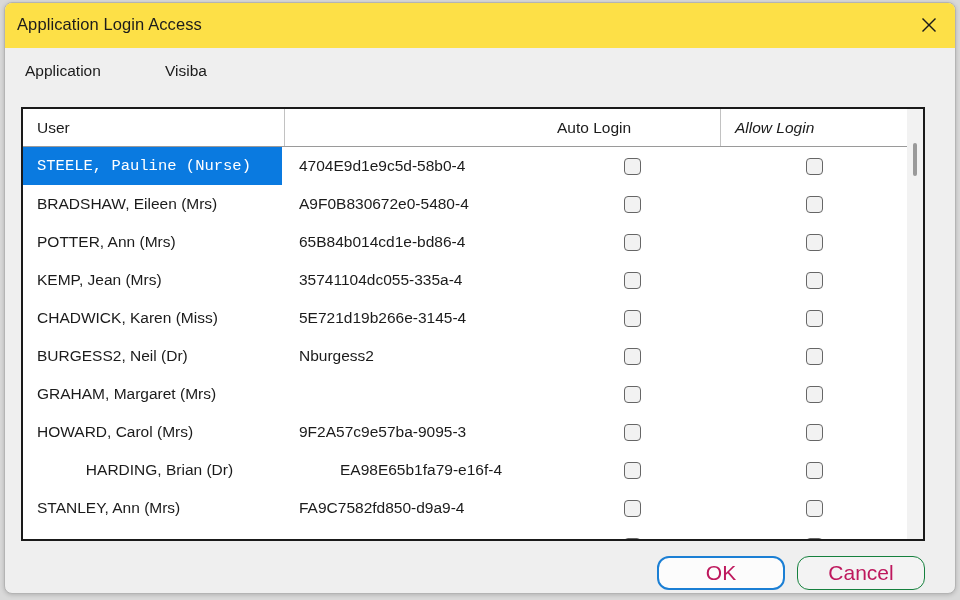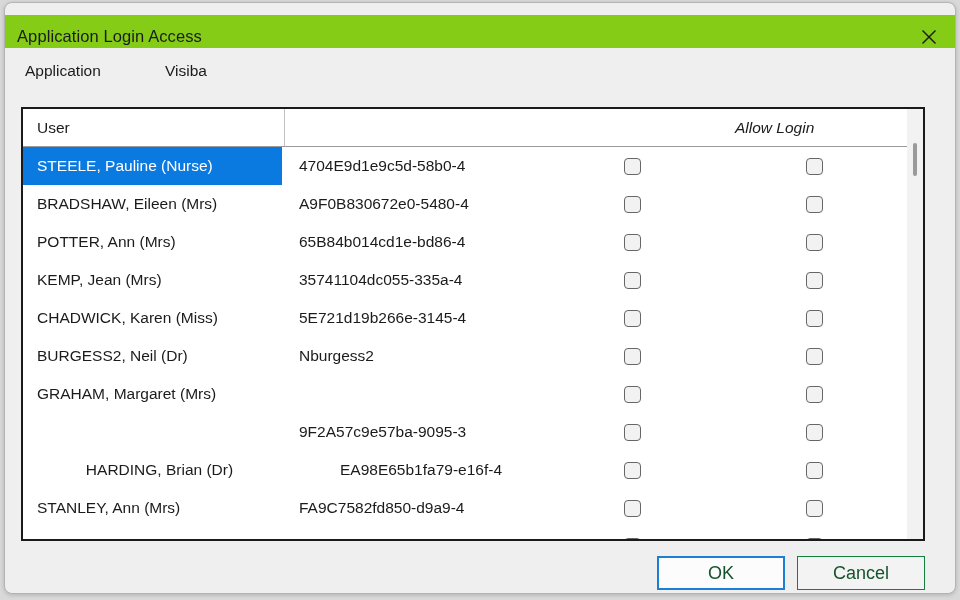--- a/index.html
+++ b/index.html
@@ -21,24 +21,24 @@
     height: 592px;
     background: #efefef;
     border: 1px solid #b4b4b4;
     border-radius: 8px;
     box-sizing: border-box;
     box-shadow: 0 1px 4px rgba(0,0,0,0.18);
     overflow: hidden;
   }
   .titlebar {
     position: absolute;
-    left: 0; top: 12px;
+    left: 0; top: 0;
     width: 100%;
     height: 45px;
-    background: #84cc16;
+    background: #fde047;
     box-sizing: border-box;
     text-align: center;
   }
   .title-text {
     position: absolute;
     left: 12px;
     top: 12px;
     font-size: 16.5px;
     color: #1c1c1c;
     letter-spacing: .1px;
@@ -144,20 +144,21 @@
     color: #1b1b1b;
     padding-left: 14px;
     box-sizing: border-box;
     white-space: nowrap;
     overflow: hidden;
     cursor: default;
   }
   .row.selected .cell-user {
     background: #0a7ae0;
     color: #ffffff;
+    font-family: Liberation Mono, monospace;
   }
   .cell-login {
     position: absolute;
     left: 262px; top: 0;
     width: 258px;
     height: 38px;
     line-height: 38px;
     font-size: 15.5px;
     color: #1b1b1b;
     padding-left: 14px;
@@ -202,24 +203,24 @@
     height: 33px;
     background: #9a9a9a;
     border-radius: 2px;
     cursor: default;
   }
 
   .btn {
     position: absolute;
     top: 553px;
     height: 34px;
-    border-radius: 0;
+    border-radius: 12px;
     background: #fdfdfd;
-    font-size: 18px;
-    color: #14532d;
+    font-size: 21px;
+    color: #be185d;
     display: flex;
     align-items: center;
     justify-content: center;
     box-sizing: border-box;
     cursor: default;
   }
   .btn.ok {
     left: 652px;
     width: 128px;
     border: 2px solid #1b7fd4;
@@ -249,20 +250,21 @@
 
   <div class="menubar">
     <div class="menu-item m0">Application</div>
     <div class="menu-item m1">Visiba</div>
   </div>
 
   <div class="grid-frame">
     <div class="grid-inner">
       <div class="header-row">
         <div class="hcell c0">User</div>
+        <div class="hcell c2">Auto Login</div>
         <div class="hcell c3">Allow Login</div>
       </div>
       <div class="rows" id="rows-container">
           <div class="row selected" style="top: 0px;">
             <div class="cell-user">STEELE, Pauline (Nurse)</div>
             <div class="cell-login">4704E9d1e9c5d-58b0-4</div>
             <div class="cell-check k0">
               <div class="cbox"></div>
             </div>
             <div class="cell-check k1">
@@ -322,20 +324,21 @@
           <div class="row" style="top: 228px;">
             <div class="cell-user">GRAHAM, Margaret (Mrs)</div>
             <div class="cell-check k0">
               <div class="cbox"></div>
             </div>
             <div class="cell-check k1">
               <div class="cbox"></div>
             </div>
           </div>
           <div class="row" style="top: 266px;">
+            <div class="cell-user">HOWARD, Carol (Mrs)</div>
             <div class="cell-login">9F2A57c9e57ba-9095-3</div>
             <div class="cell-check k0">
               <div class="cbox"></div>
             </div>
             <div class="cell-check k1">
               <div class="cbox"></div>
             </div>
           </div>
           <div class="row" style="top: 304px; text-align: center;">
             <div class="cell-user">HARDING, Brian (Dr)</div>

